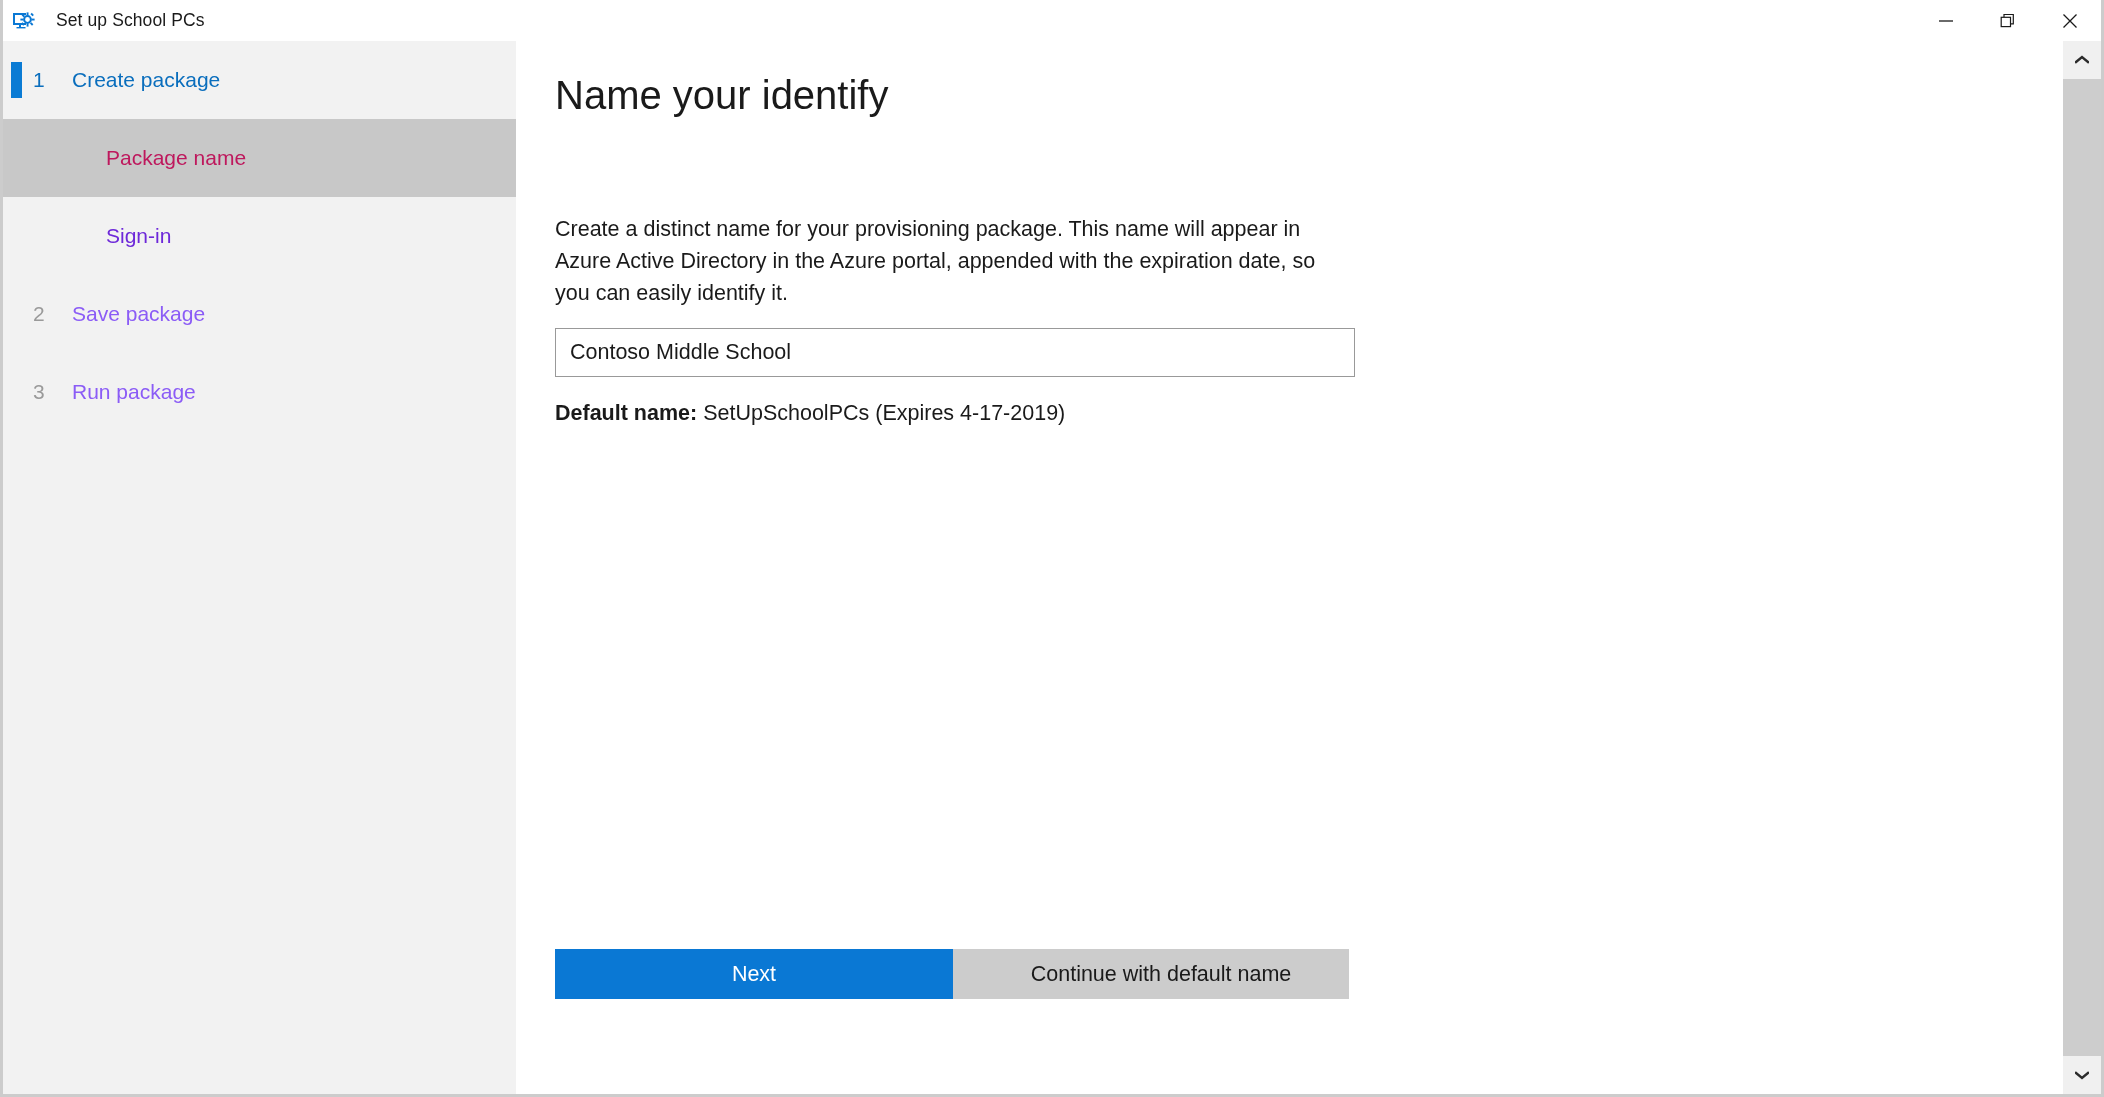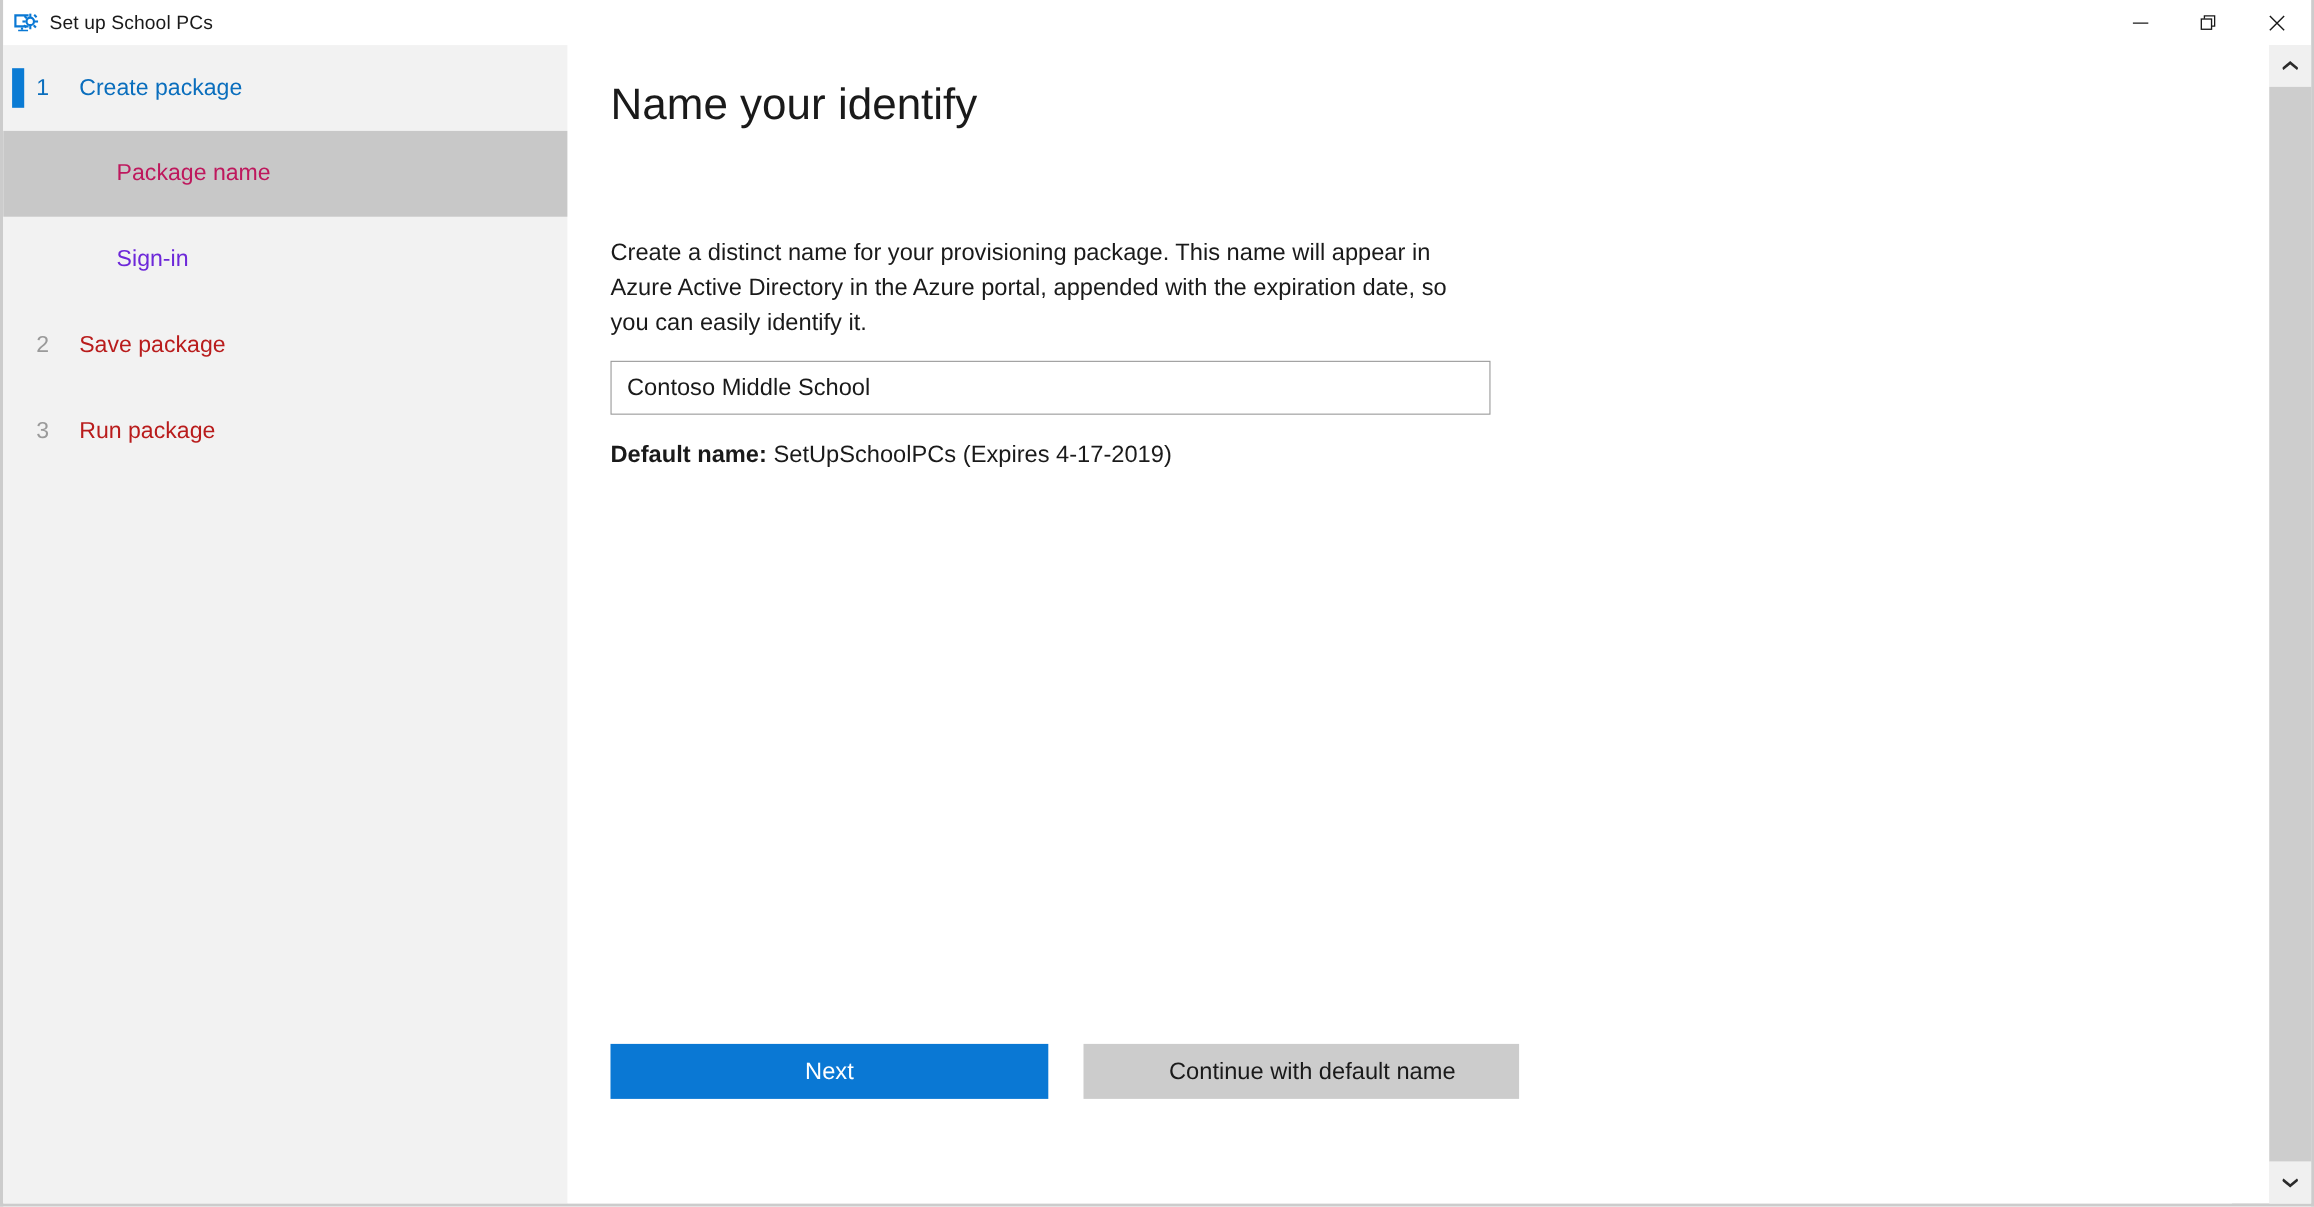--- a/index.html
+++ b/index.html
@@ -29,21 +29,21 @@
     top: 0; left: 0; right: 0;
     height: 41px;
     background: #ffffff;
     display: flex;
     align-items: center;
   }
   .titlebar-left {
     display: flex;
     align-items: center;
     padding-left: 9px;
-    gap: 9px;
+    gap: 20px;
     flex: 1 1 auto;
     height: 100%;
   }
   .app-icon {
     width: 24px; height: 20px;
     display: block;
     flex: 0 0 auto;
   }
   .title-text {
     font-size: 17.5px;
@@ -101,21 +101,21 @@
   .nav-num {
     width: 30px;
     margin-left: 30px;
     font-size: 21px;
     color: #9a9a9a;
     text-align: left;
   }
   .nav-num.active { color: #0a6ebd; }
   .nav-label {
     font-size: 21px;
-    color: #b91c1c;
+    color: #8b5cf6;
     margin-left: 9px;
   }
   .nav-label.active { color: #0a6ebd; }
 
   .nav-sub {
     display: flex;
     align-items: center;
     height: 78px;
     padding-left: 103px;
     font-size: 21px;
@@ -184,21 +184,20 @@
     color: #1a1a1a;
     white-space: nowrap;
   }
   .default-name b { font-weight: bold; }
 
   .actions {
     position: absolute;
     left: 39px;
     top: 908px;
     display: flex;
-    gap: 32px;
   }
   .btn {
     height: 50px;
     border: none;
     font-family: "Liberation Sans", sans-serif;
     font-size: 21.5px;
     cursor: default;
     display: flex;
     align-items: center;
     justify-content: center;

